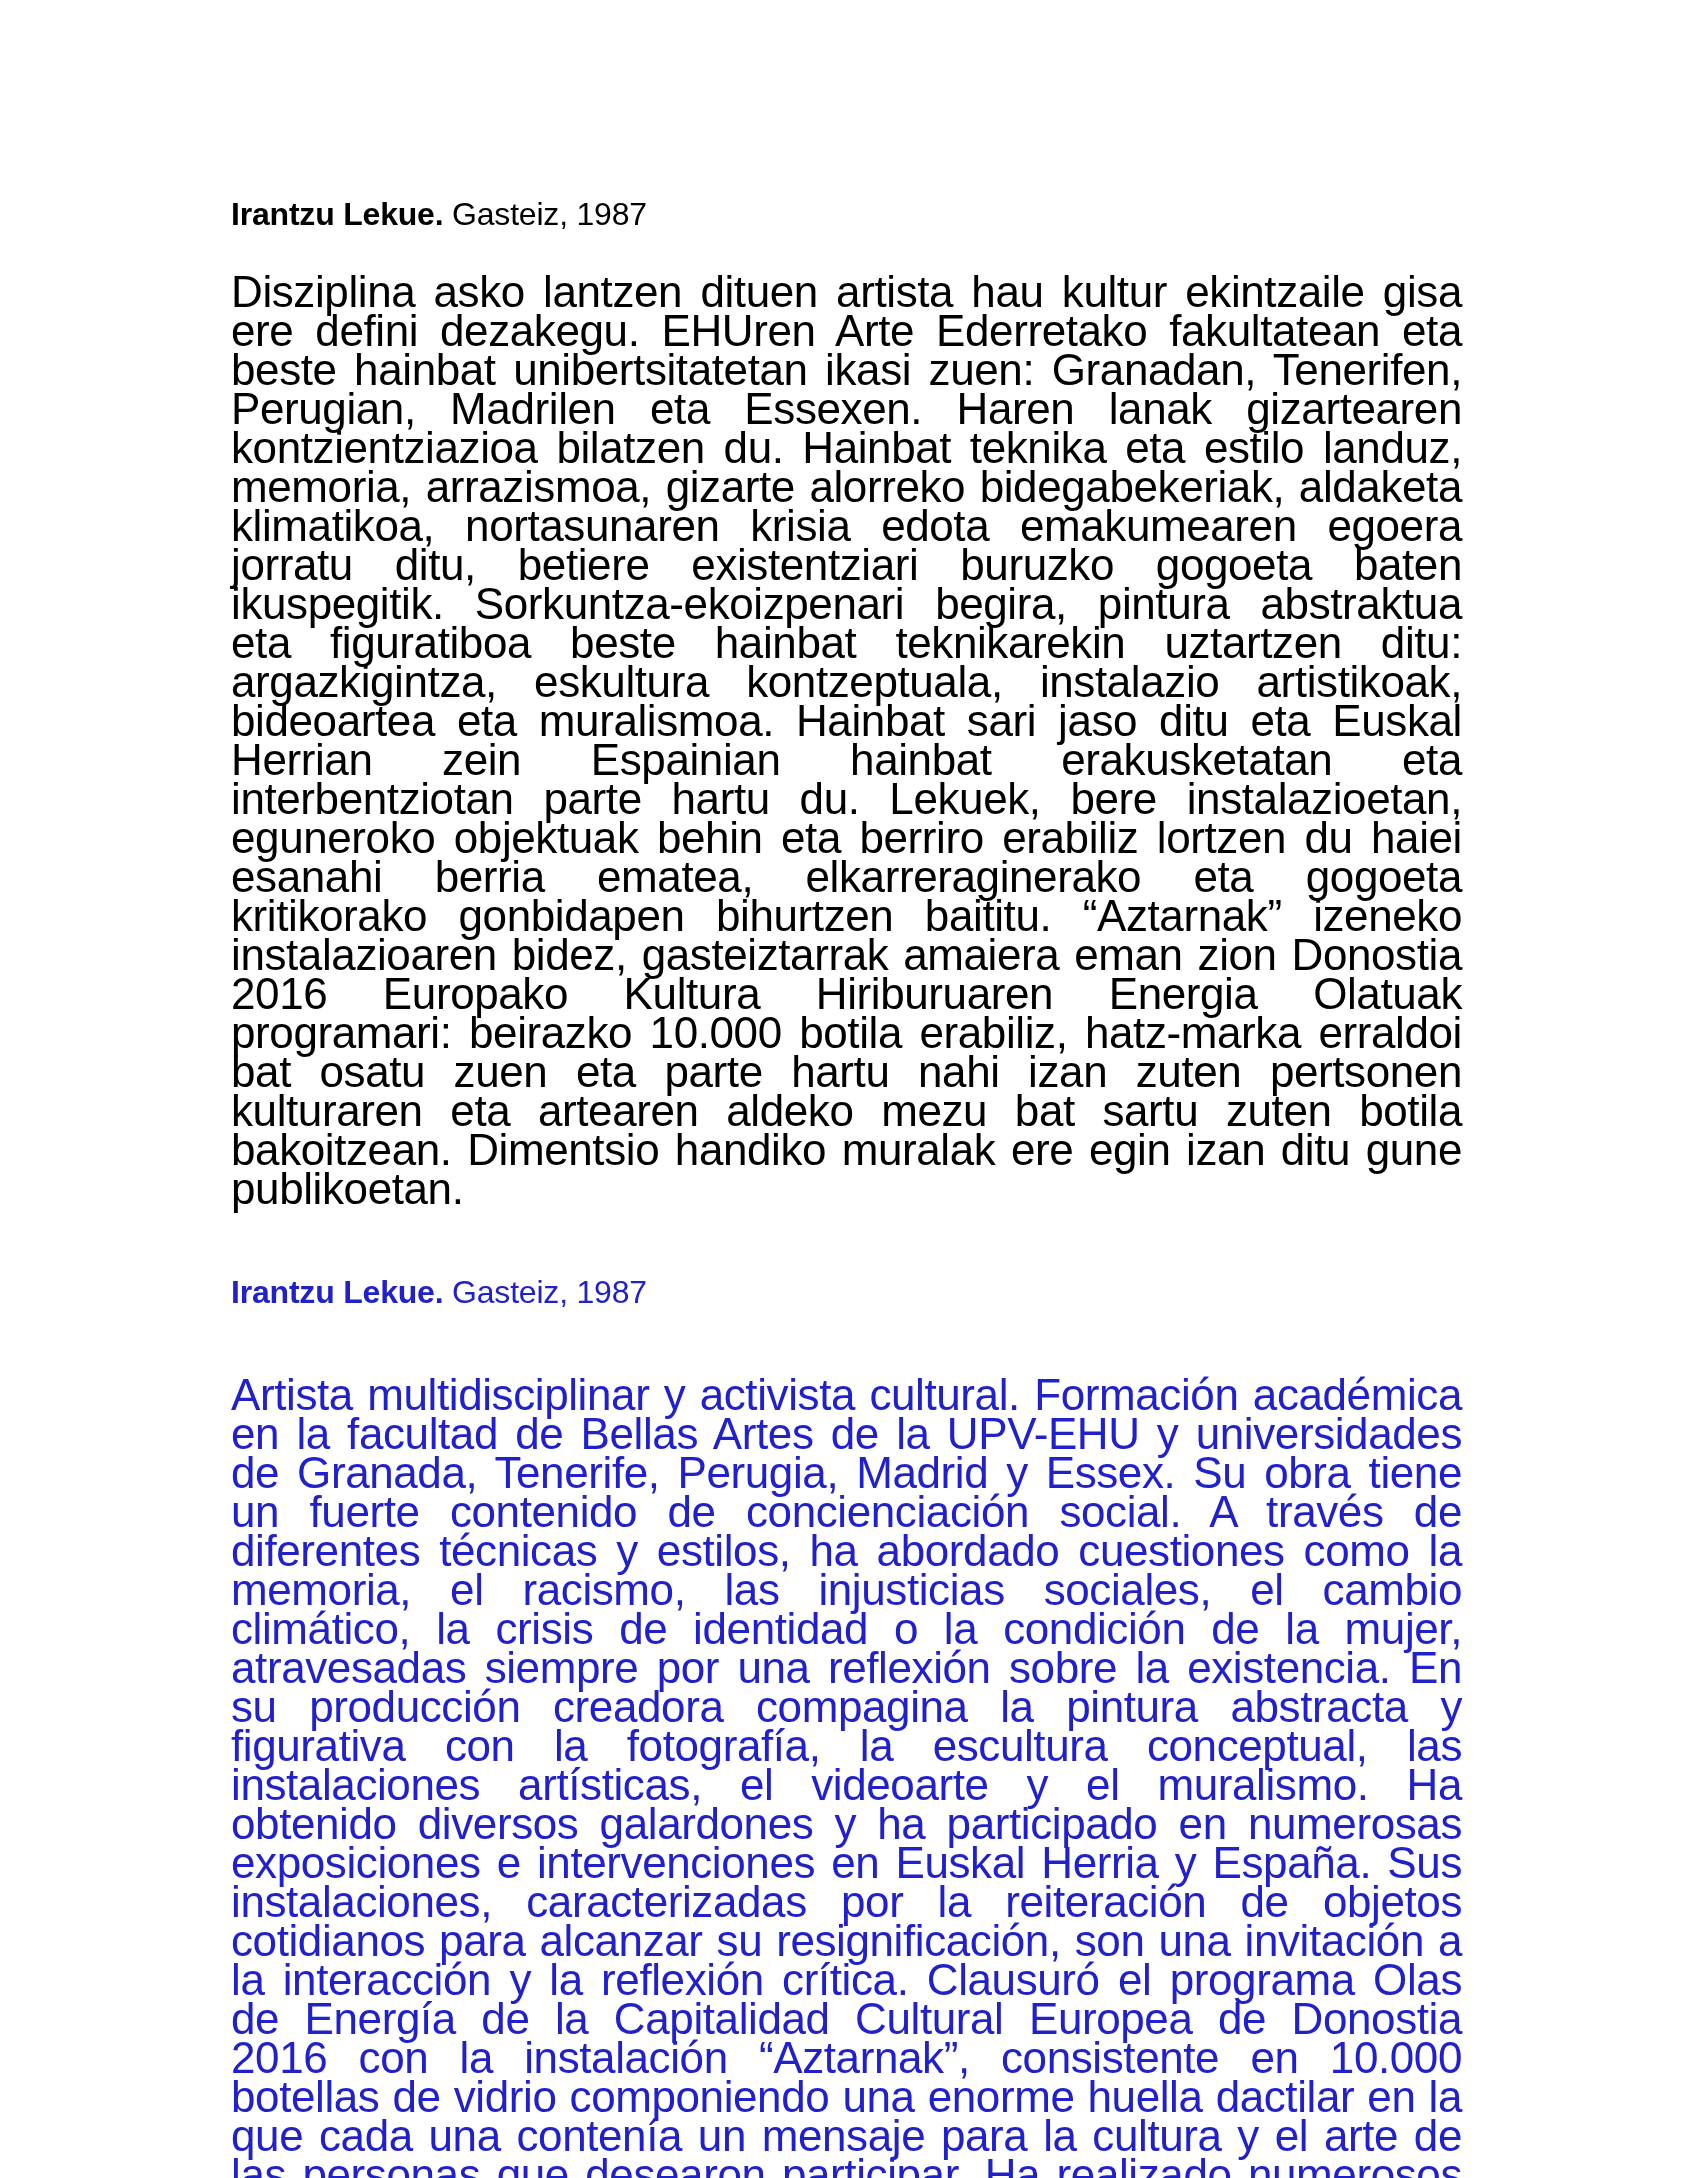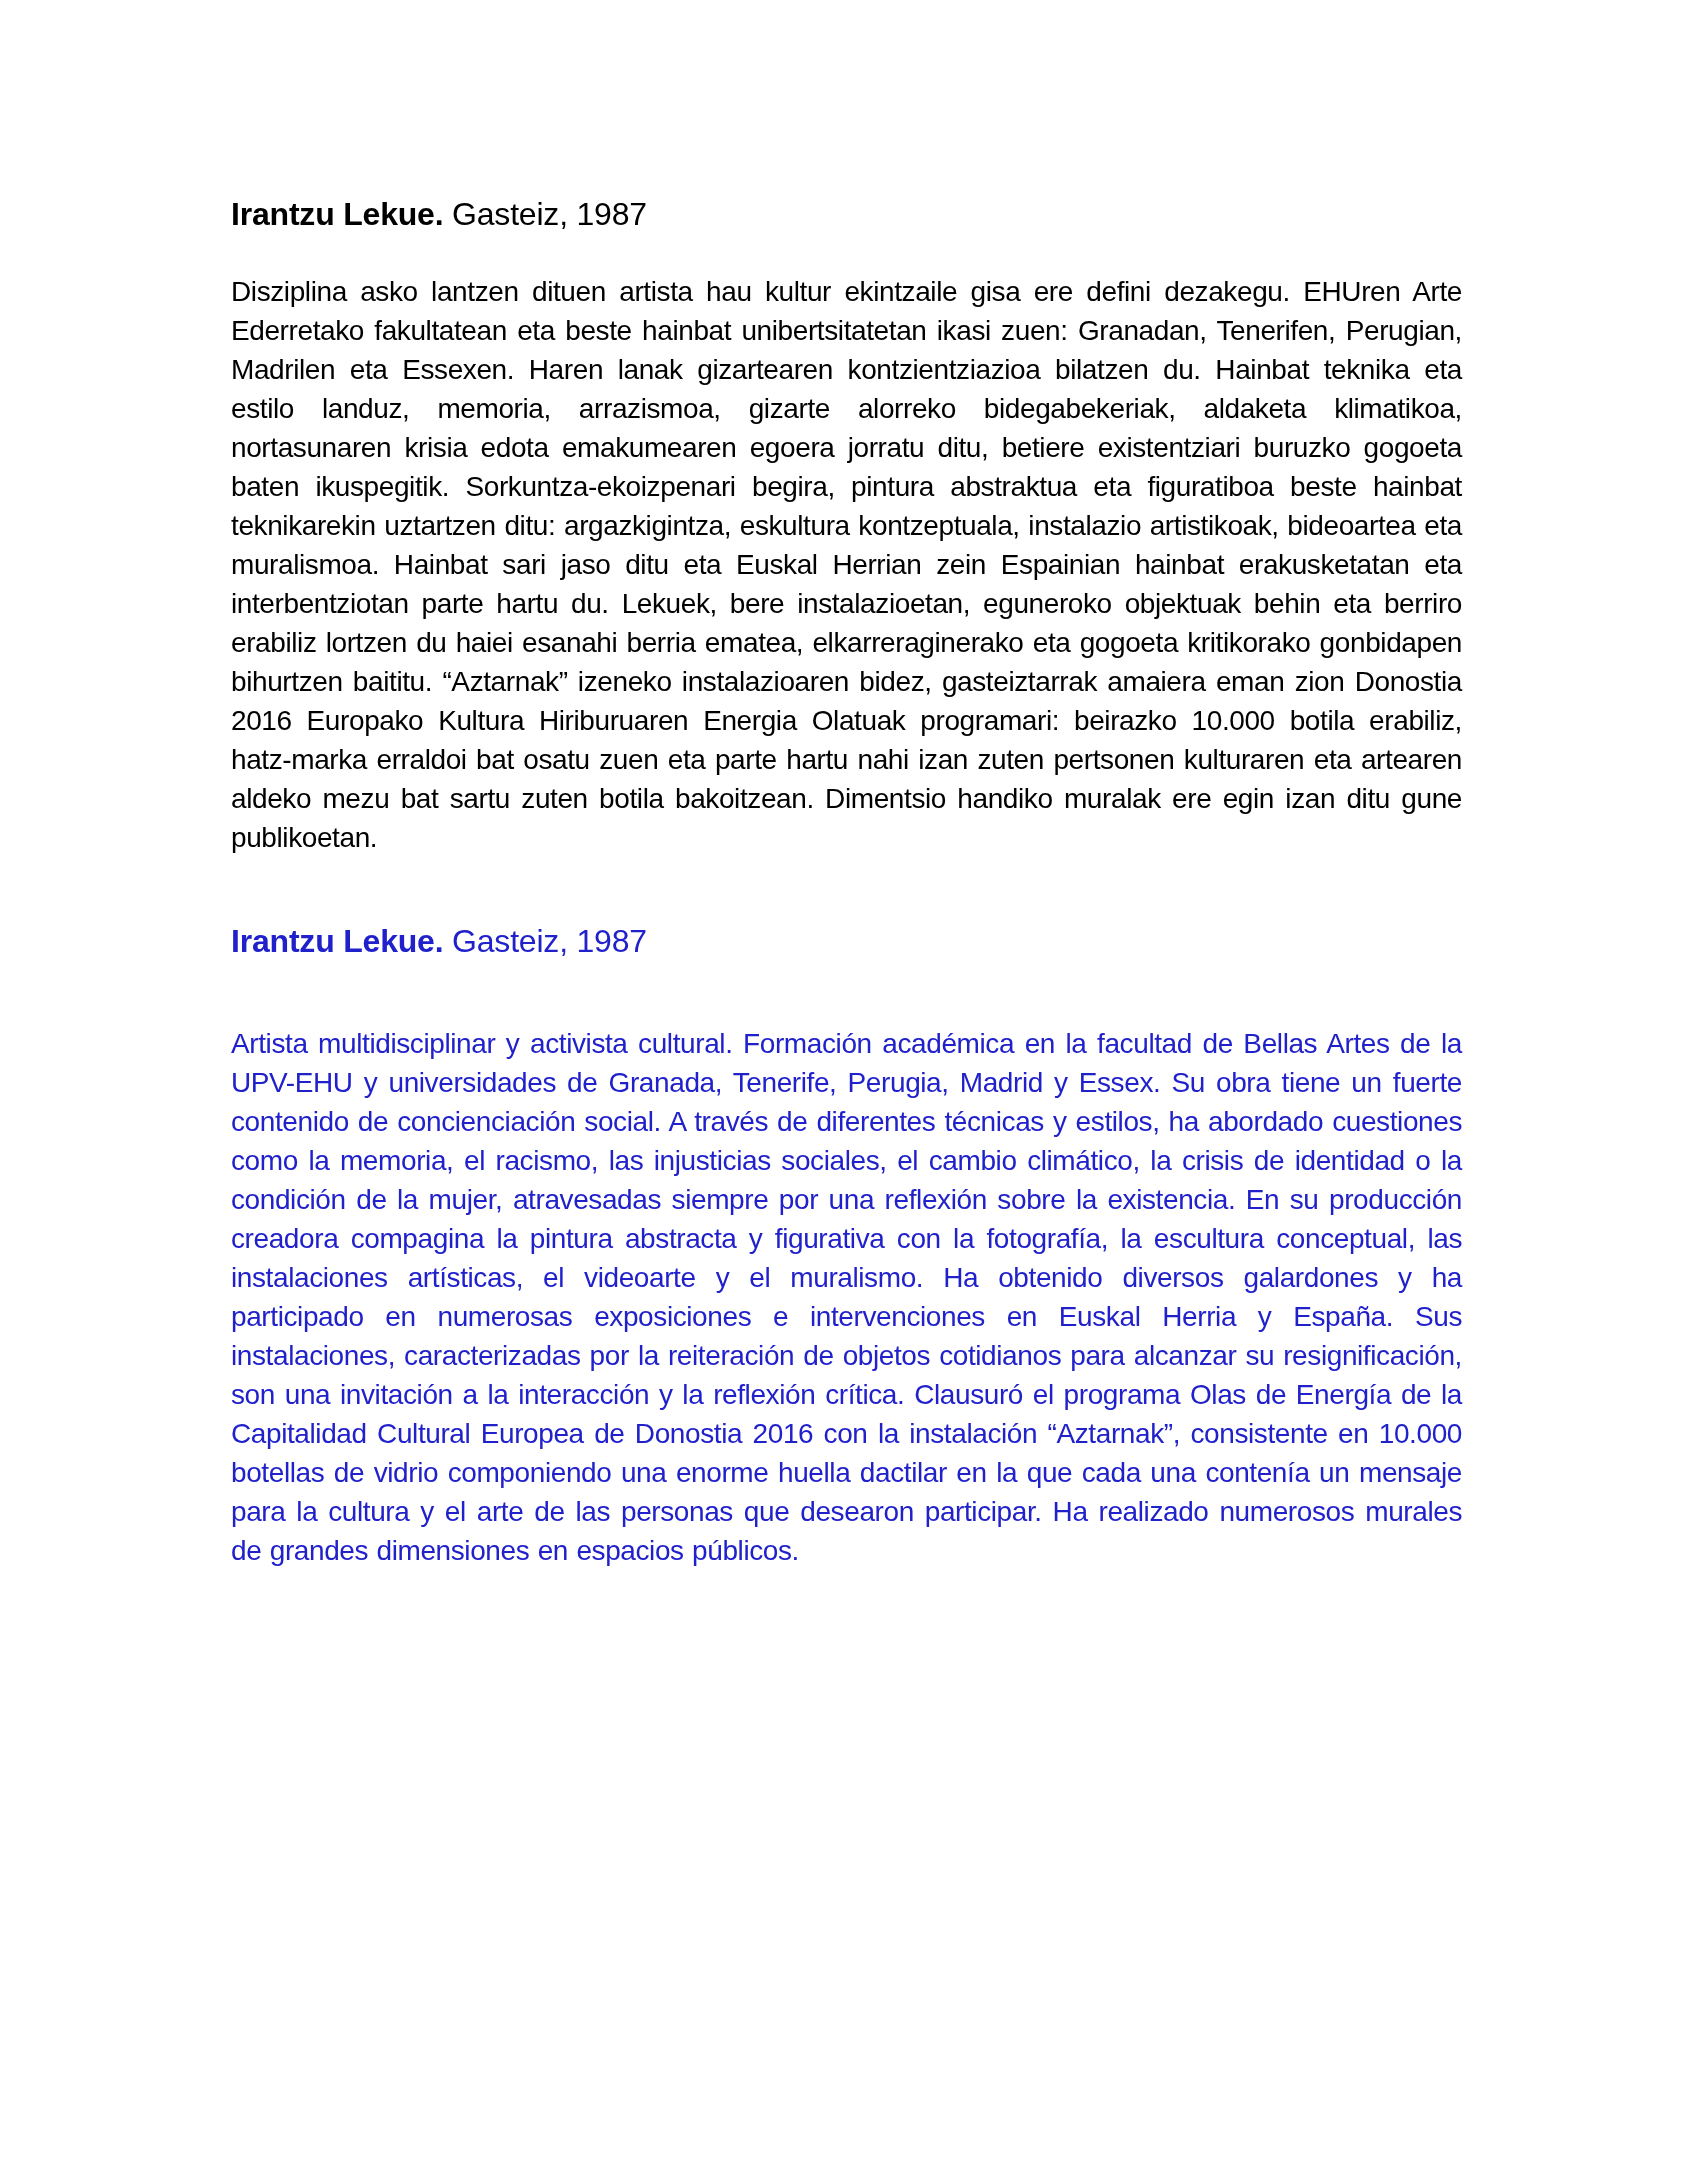--- a/index.html
+++ b/index.html
@@ -28,21 +28,21 @@
     line-height: 40px;
     font-weight: normal;
     letter-spacing: -0.2px;
     white-space: nowrap;
   }
   .doc-heading .name-bold {
     font-weight: bold;
   }
   .doc-paragraph {
     margin: 0;
-    font-size: 28px;
+    font-size: 44px;
     line-height: 39px;
     text-align: justify;
     letter-spacing: -0.4px;
     word-spacing: 1px;
   }
   .section-basque .doc-heading,
   .section-basque .doc-paragraph {
     color: #000000;
   }
   .section-basque .doc-paragraph {

